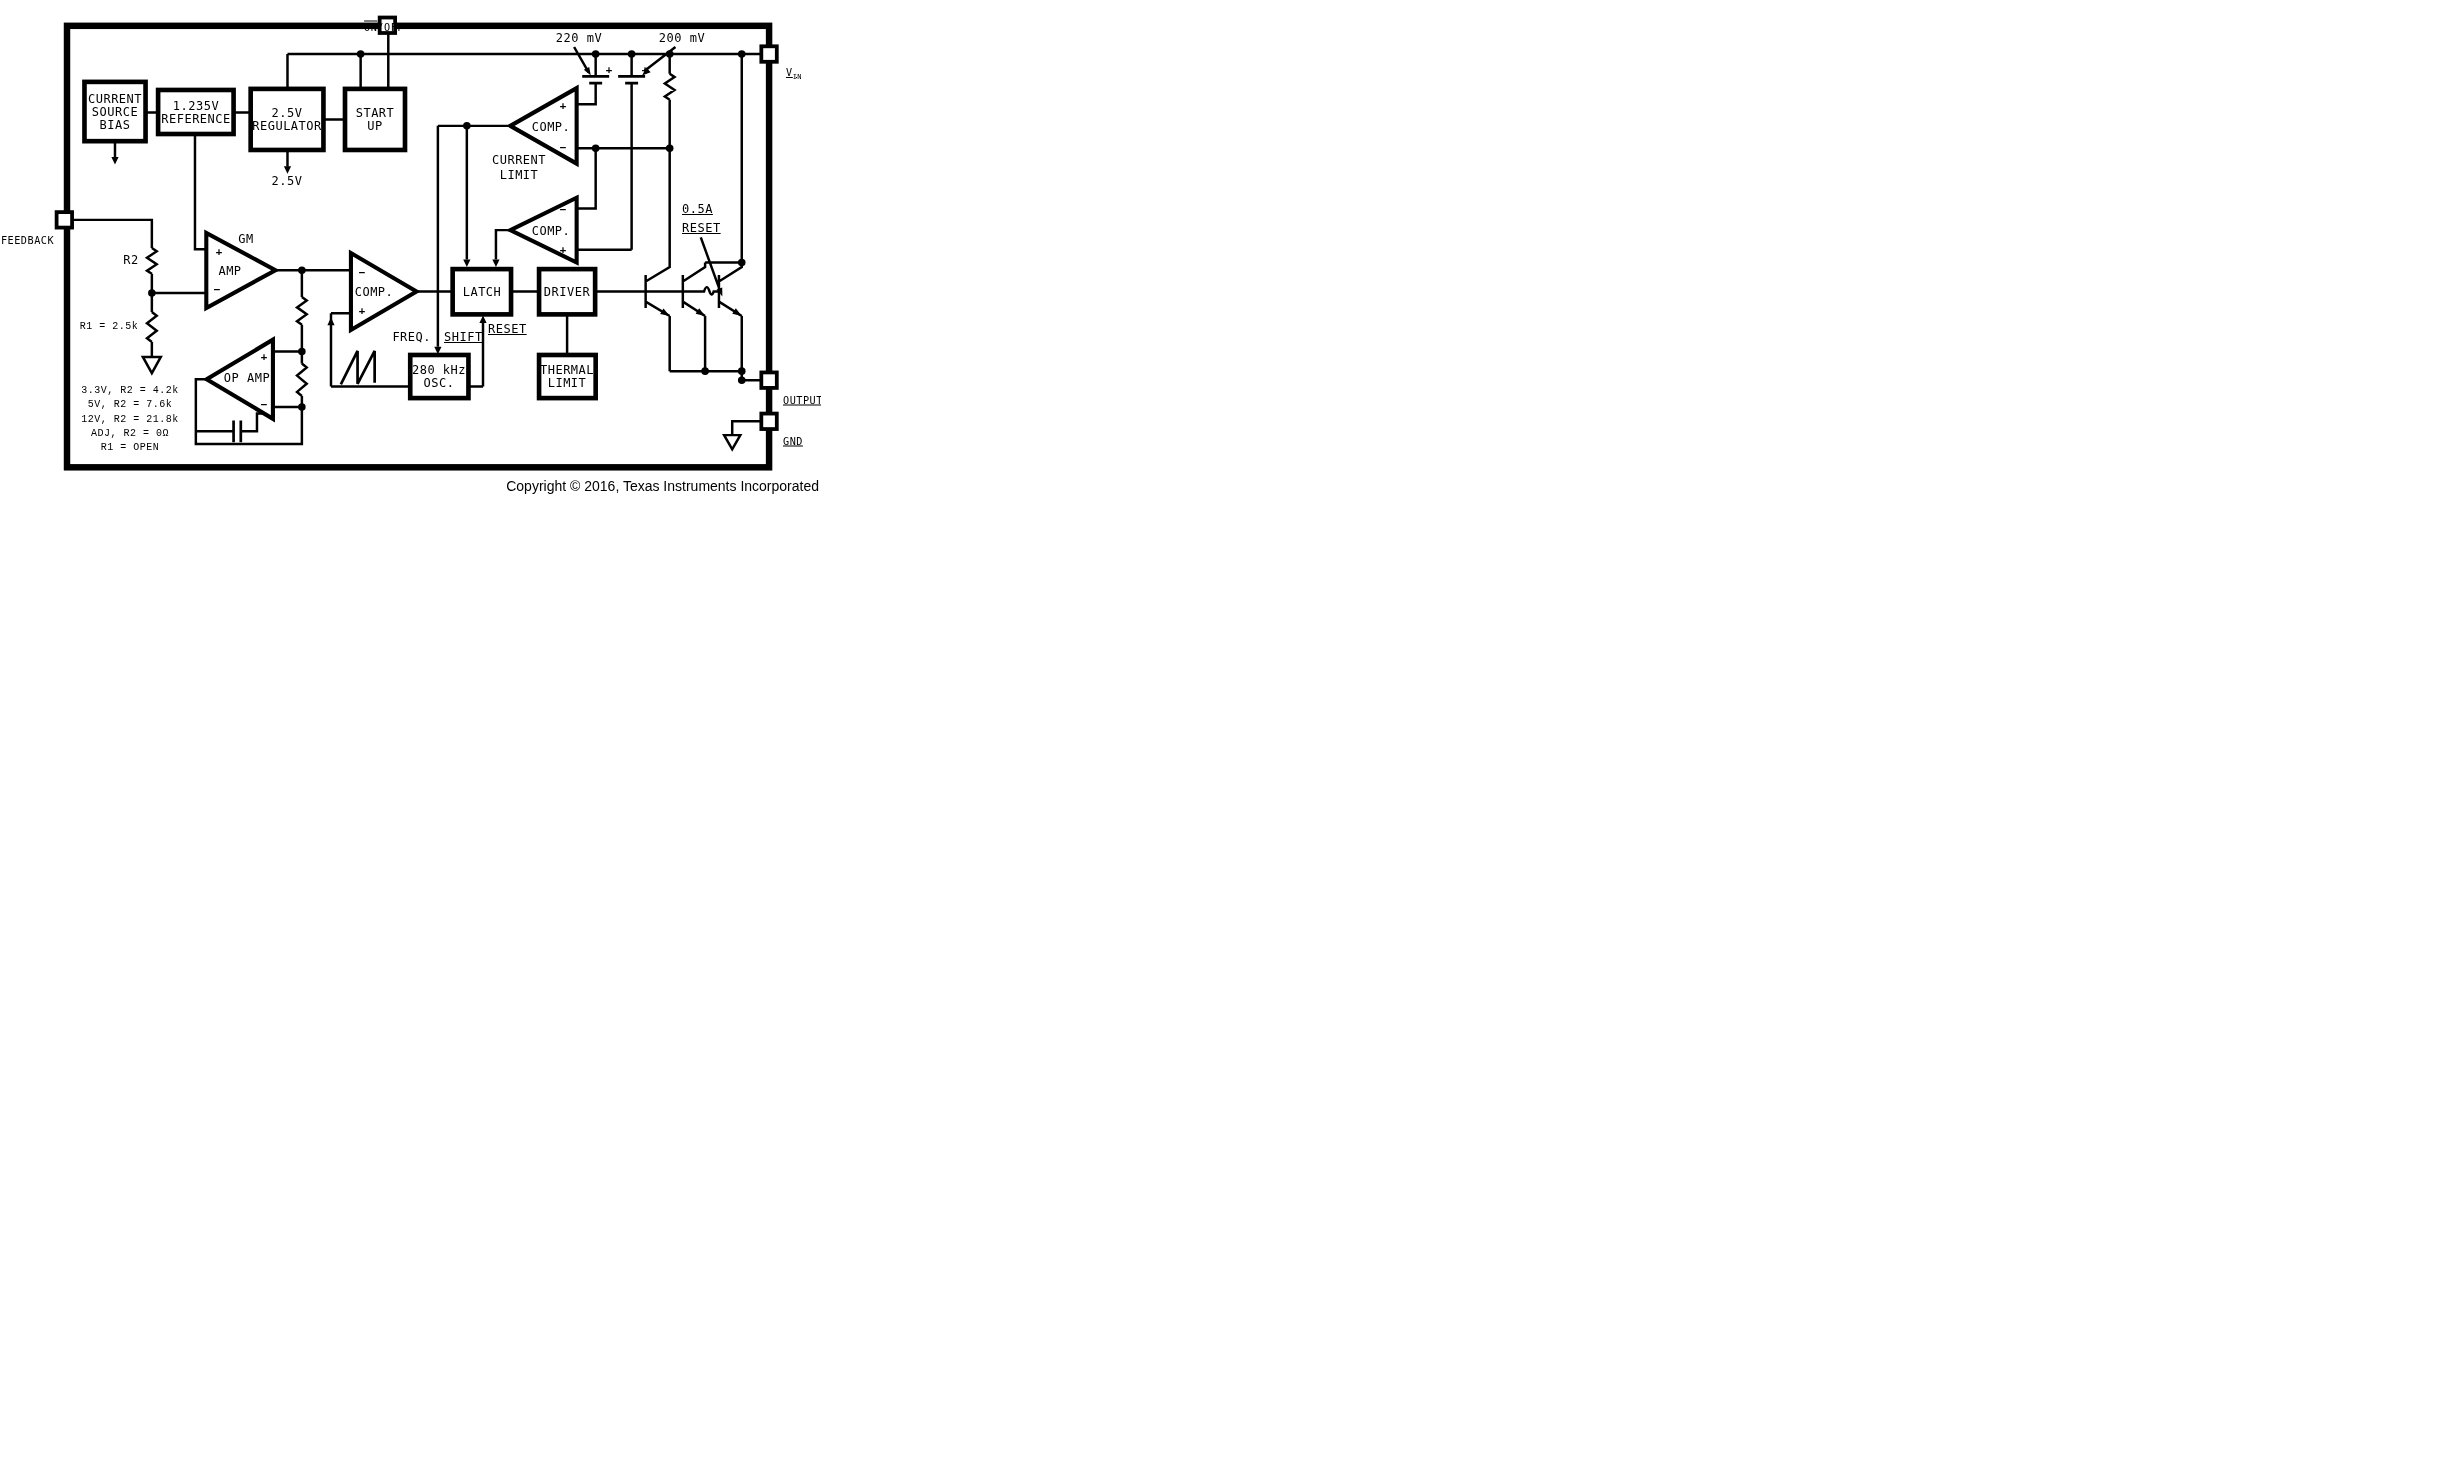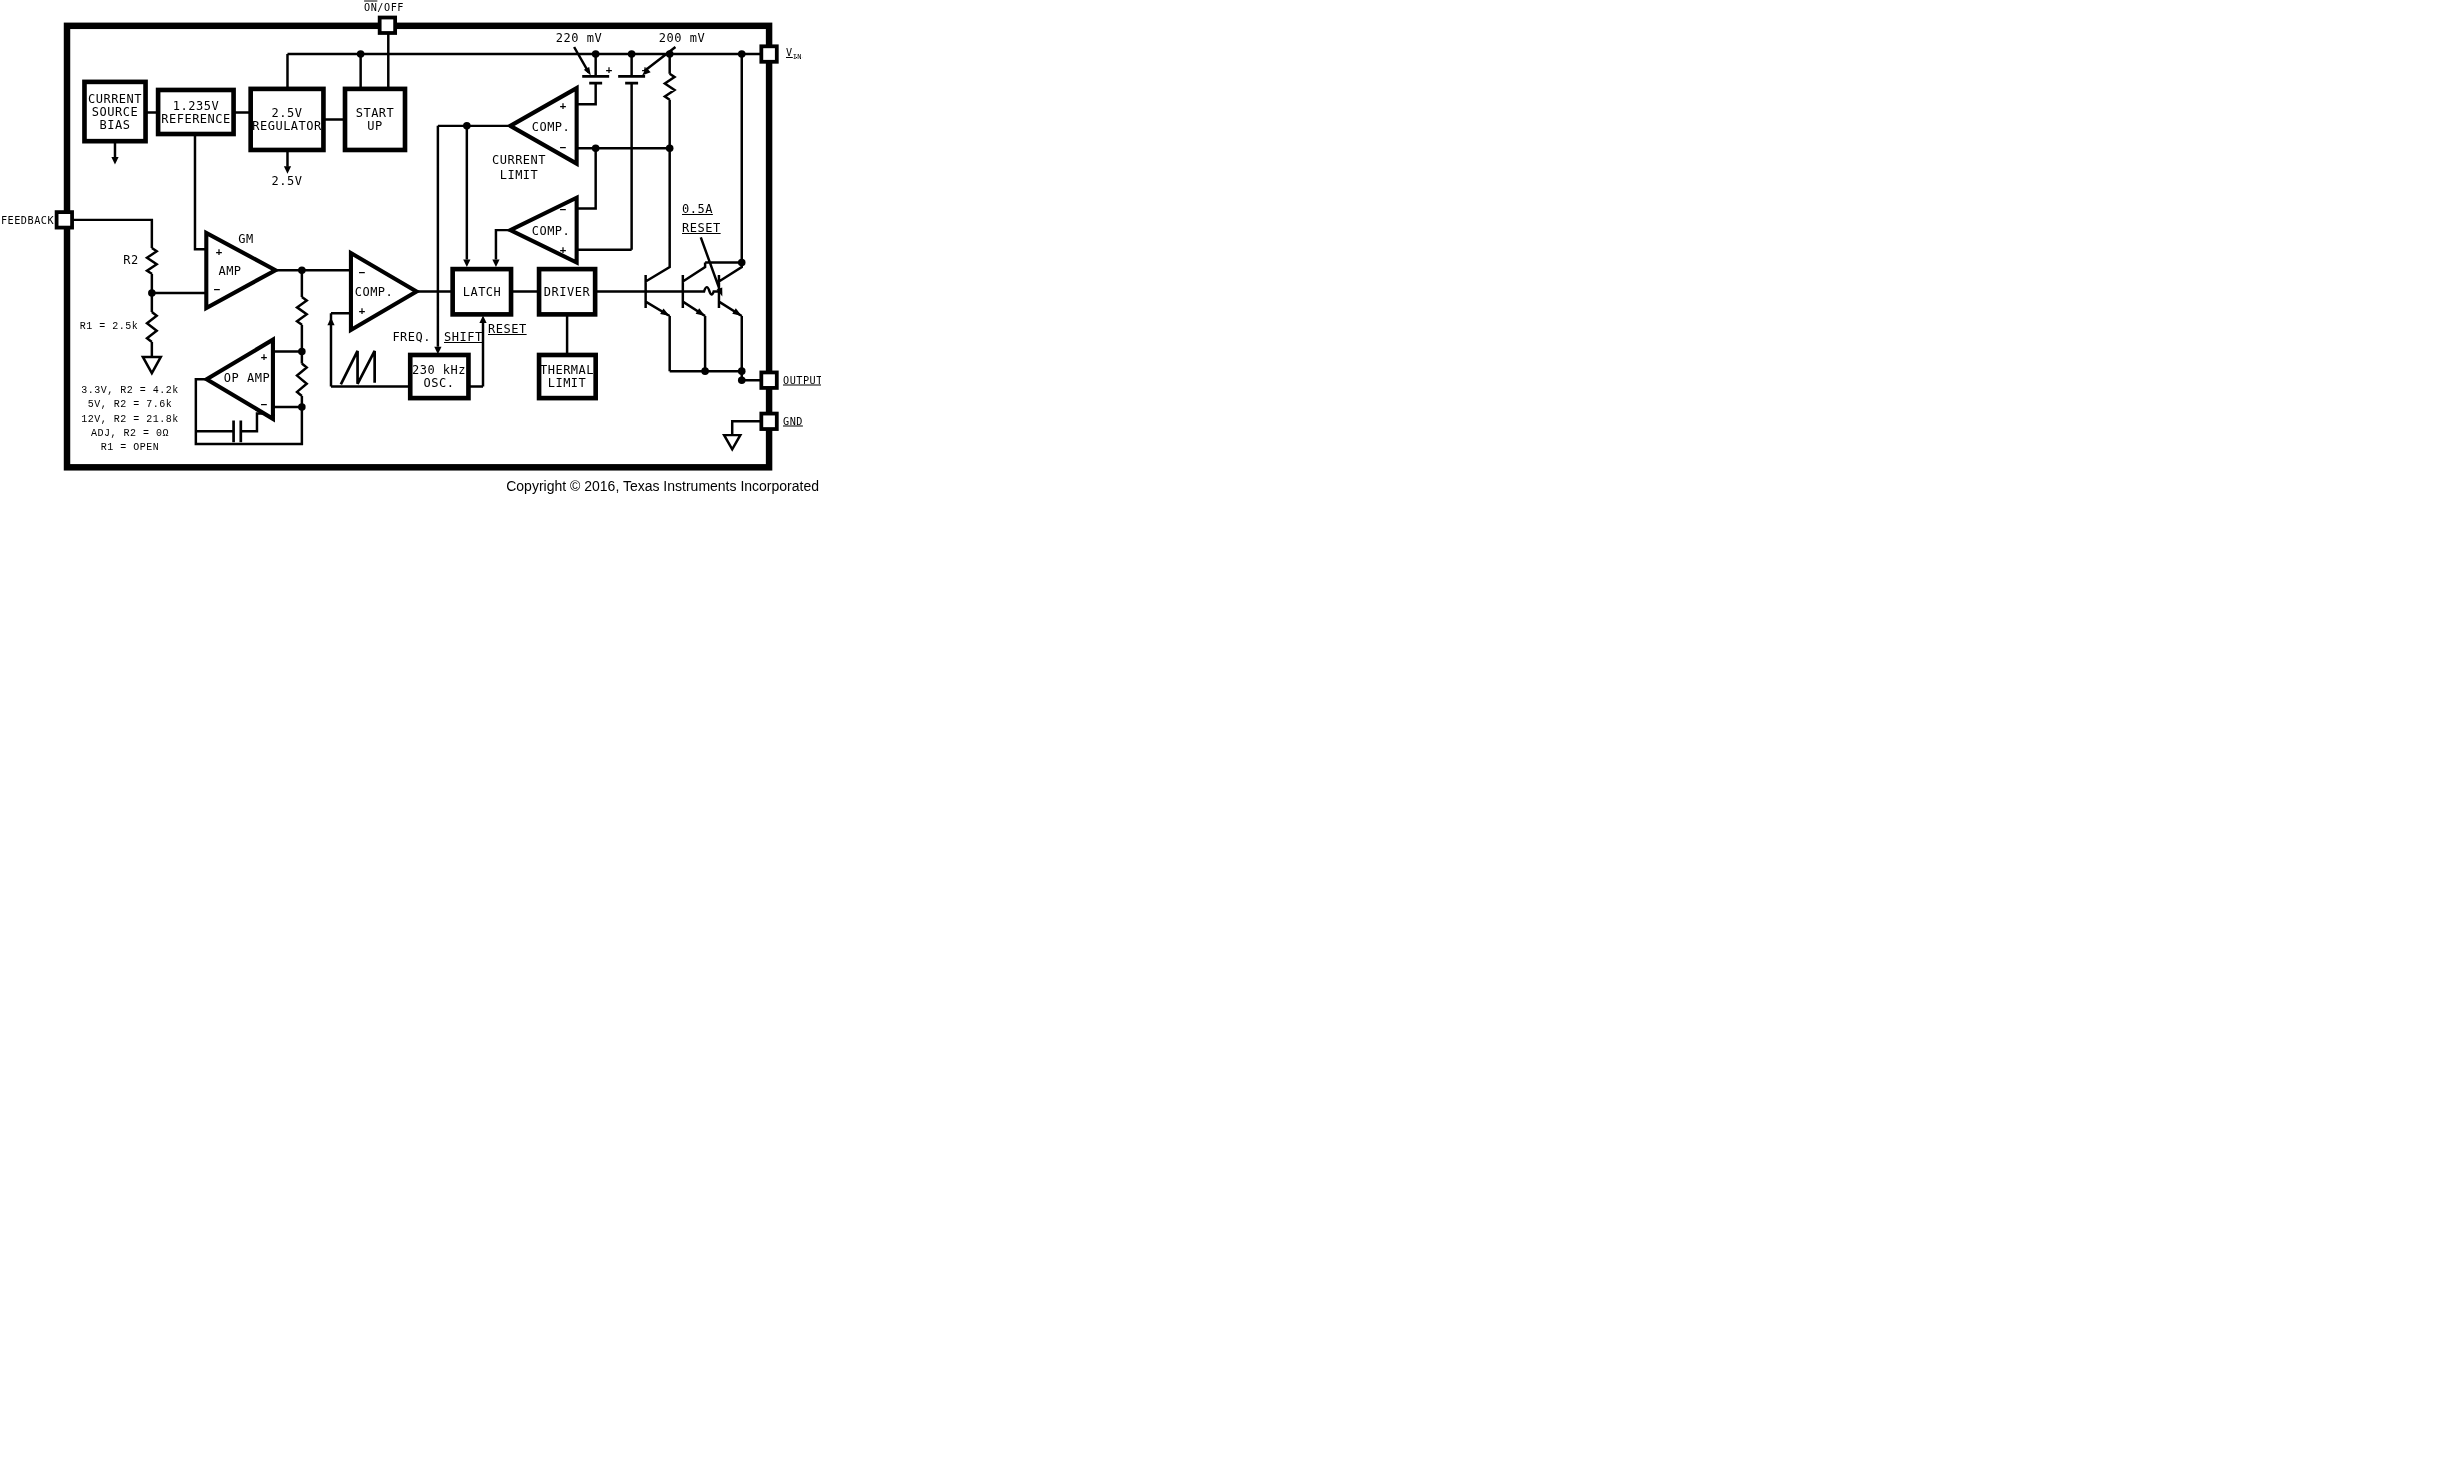--- a/index.html
+++ b/index.html
@@ -3,21 +3,21 @@
 <meta charset="utf-8">
 <style>
   html,body{margin:0;padding:0;background:#ffffff;}
   #stage{position:relative;width:821px;height:494px;background:#fff;overflow:hidden;
          font-family:"DejaVu Sans Mono", monospace;color:#000;}
   #schem{position:absolute;left:0;top:0;}
   .lbl{position:absolute;transform:translate(-50%,-50%);white-space:nowrap;
        font-size:12px;letter-spacing:0.5px;font-weight:500;}
   .lbl.left{transform:translate(0,-50%);text-decoration:underline;}
   .lbl.right{transform:translate(-100%,-50%);}
-  .s19{font-size:10.2px;}
+  .s19{font-size:10.2px;margin-top:20px;}
   .s18{font-size:10px;font-family:Liberation Mono, monospace;}
   .sign{font-size:10.8px;font-weight:600;letter-spacing:0;}
   .ovl{text-decoration:overline;}
   sub.vin{font-size:7px;}
   .copy{font-family:"Liberation Sans", sans-serif;font-size:14px;letter-spacing:0;}
 </style>
 </head>
 <body>
 
 <div id="stage">
@@ -202,21 +202,21 @@
   <div class="lbl sign" style="left:264px;top:356px">+</div>
   <div class="lbl" style="left:247px;top:378px">OP AMP</div>
   <div class="lbl sign" style="left:264px;top:404px">−</div>
 
   <div class="lbl right" style="left:431px;top:337px">FREQ.</div>
   <div class="lbl left" style="left:444px;top:337px">SHIFT</div>
   <div class="lbl left" style="left:488px;top:329px">RESET</div>
 
   <div class="lbl" style="left:482px;top:292px">LATCH</div>
   <div class="lbl" style="left:567px;top:292px">DRIVER</div>
-  <div class="lbl" style="left:439px;top:370px">230 kHz</div>
+  <div class="lbl" style="left:439px;top:370px">280 kHz</div>
   <div class="lbl" style="left:439px;top:383px">OSC.</div>
   <div class="lbl" style="left:567px;top:370px">THERMAL</div>
   <div class="lbl" style="left:567px;top:383px">LIMIT</div>
 
   <div class="lbl s18" style="left:130px;top:390px">3.3V, R2 = 4.2k</div>
   <div class="lbl s18" style="left:130px;top:404px">5V, R2 = 7.6k</div>
   <div class="lbl s18" style="left:130px;top:419px">12V, R2 = 21.8k</div>
   <div class="lbl s18" style="left:130px;top:433px">ADJ, R2 = 0Ω</div>
   <div class="lbl s18" style="left:130px;top:447px">R1 = OPEN</div>
 

